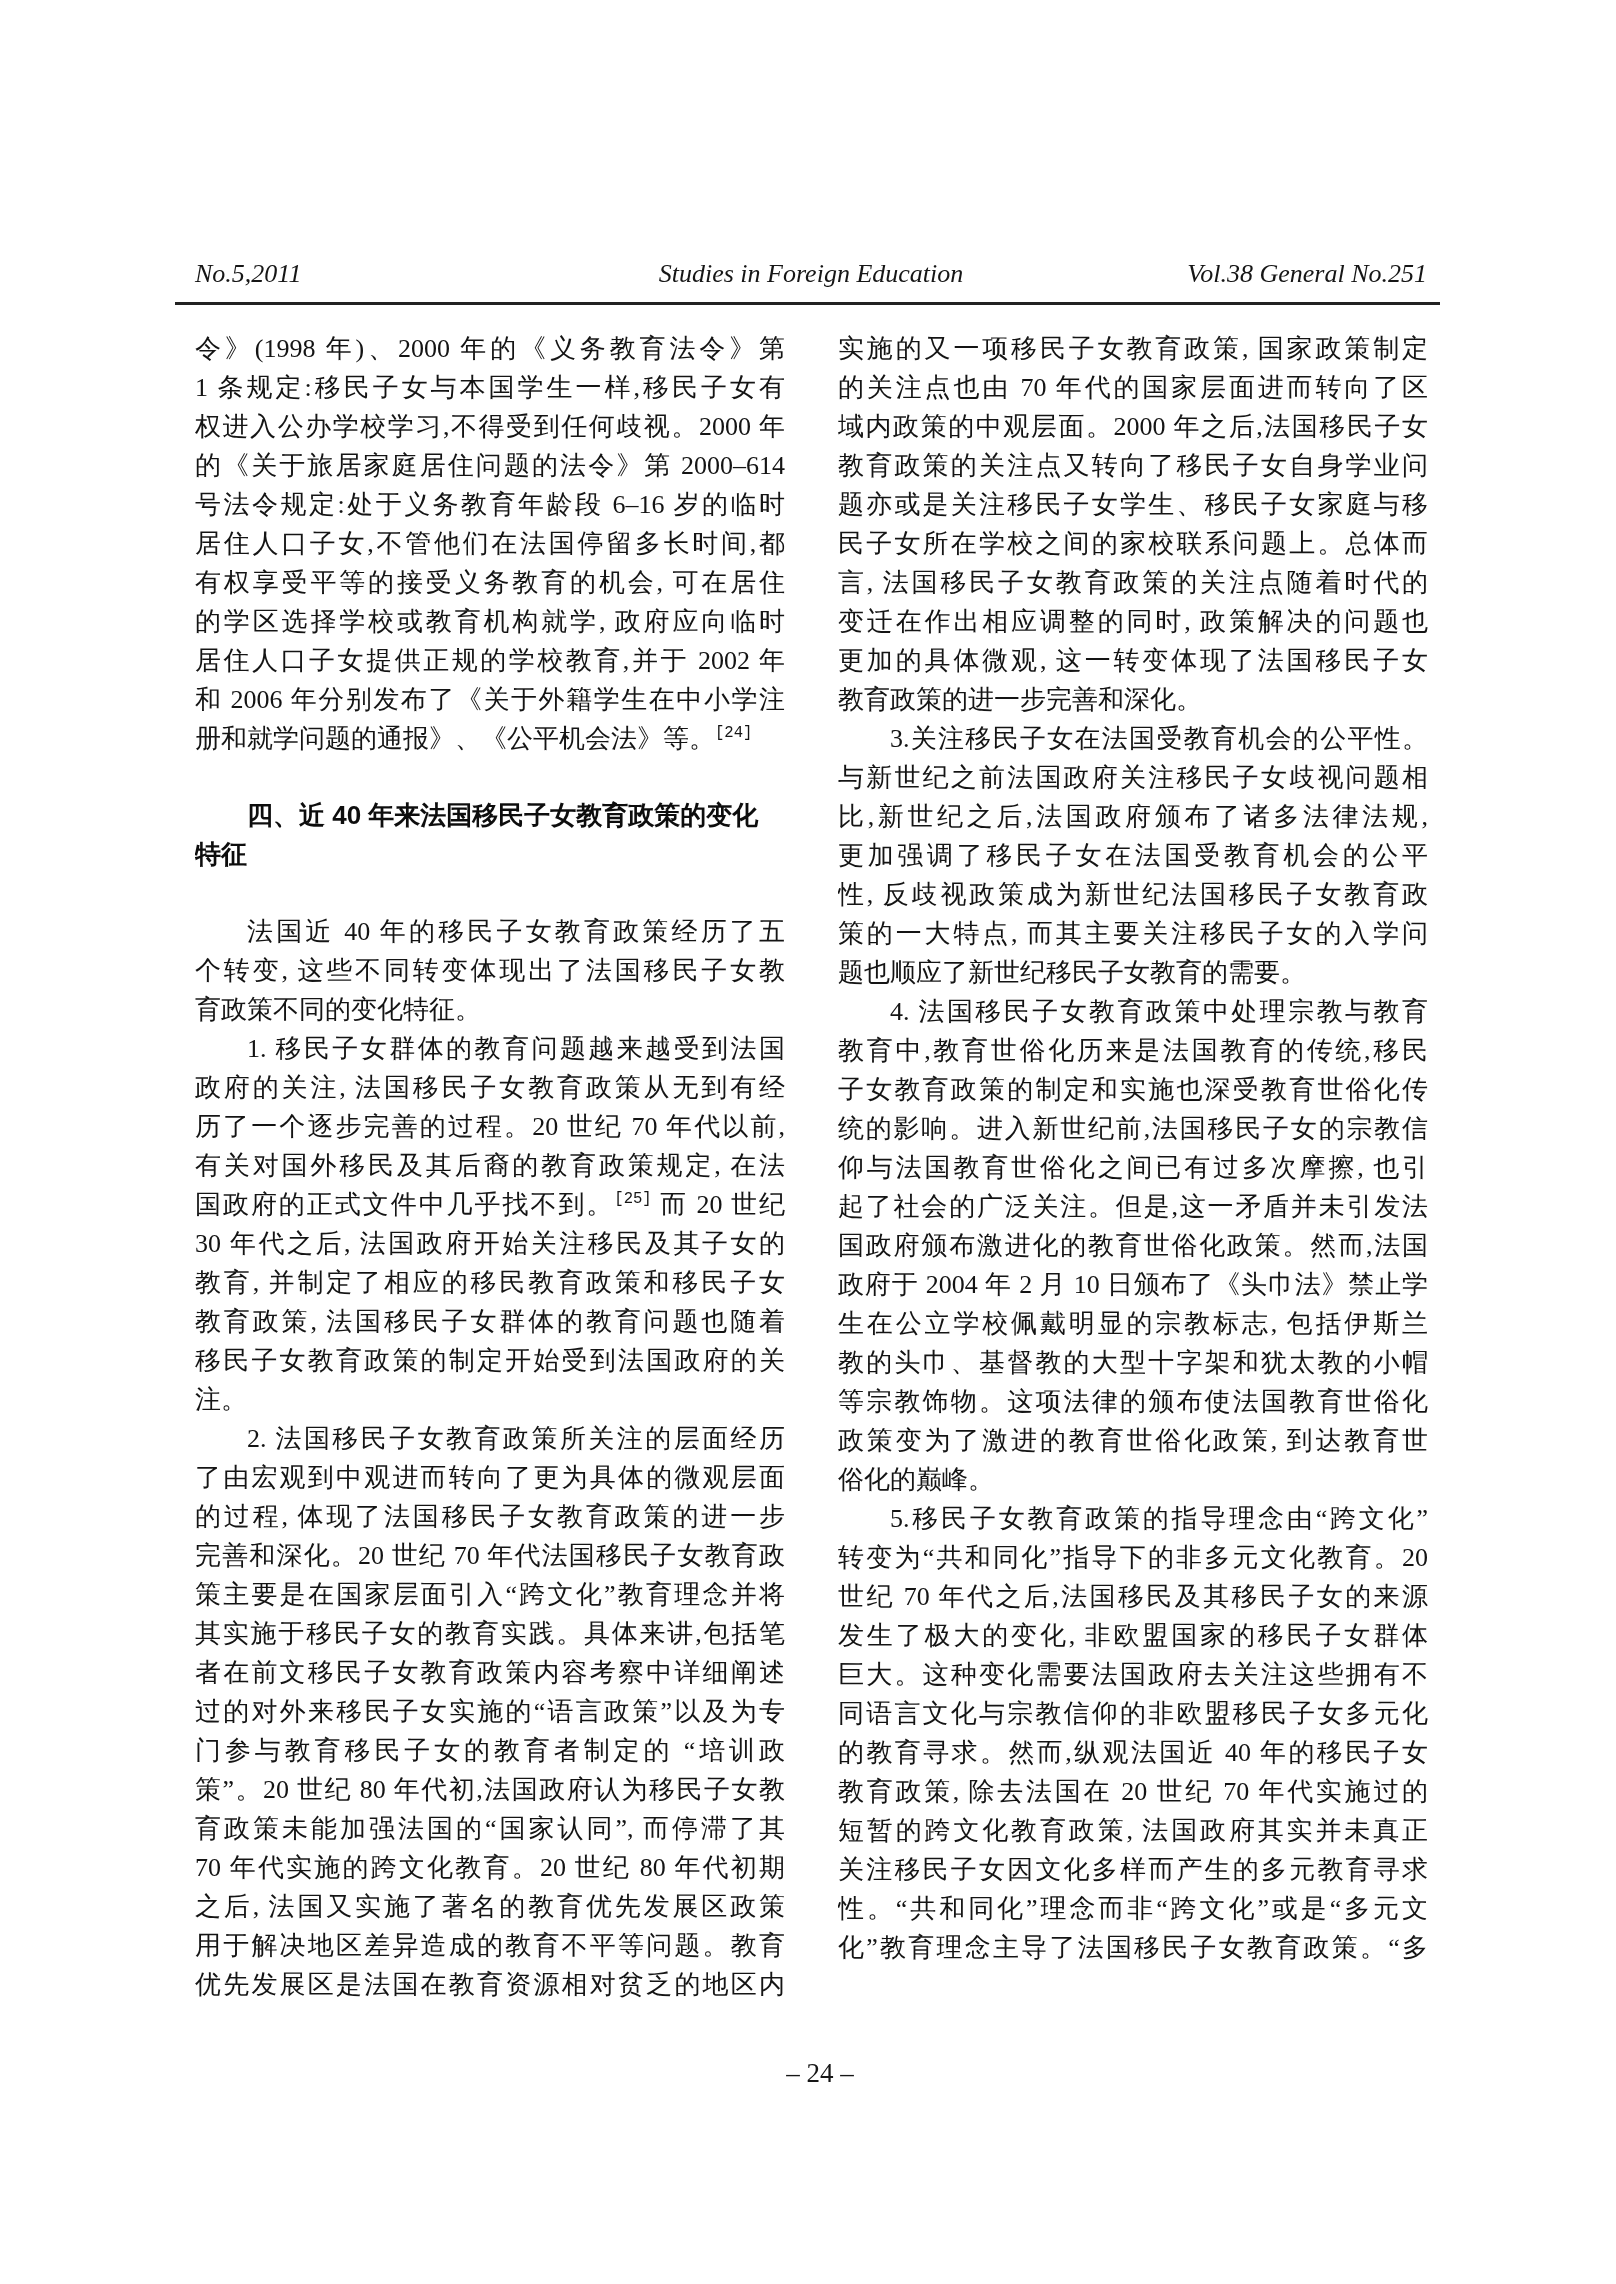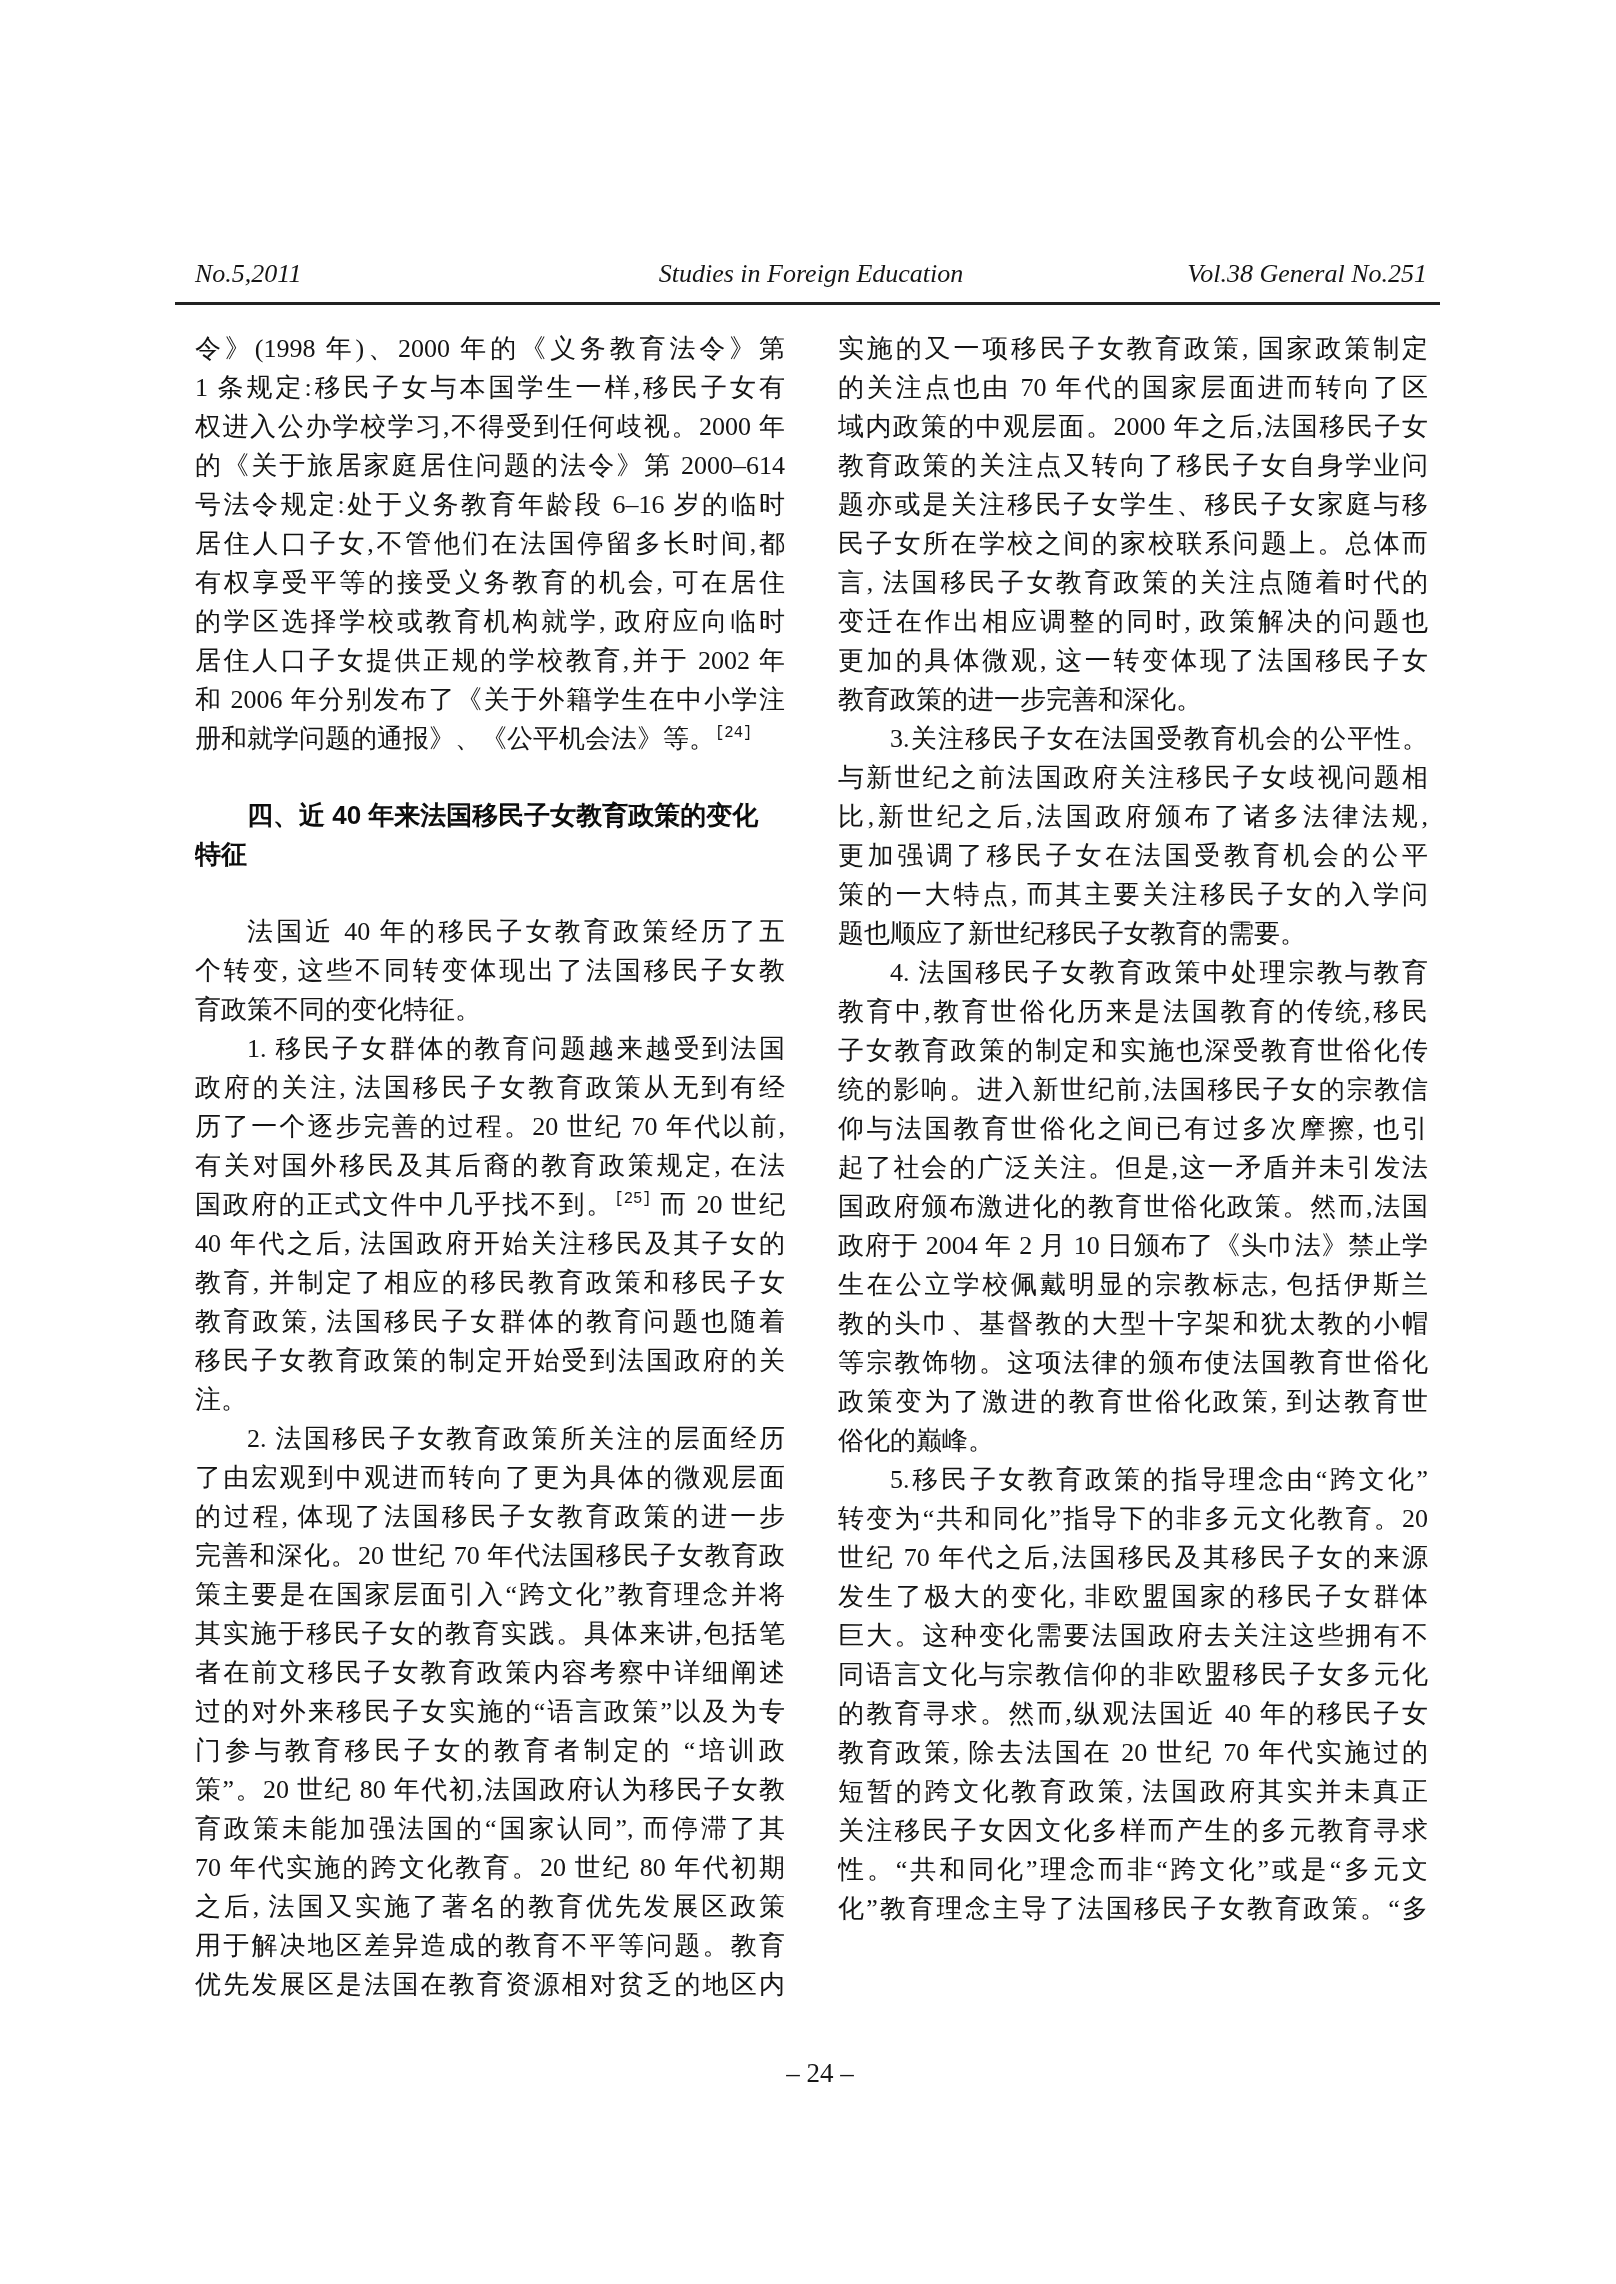--- a/index.html
+++ b/index.html
@@ -77,21 +77,21 @@
       <div class="line h"><span>特征</span></div>
       <div class="gap"></div>
       <div class="line j ind"><span>法国近 40 年的移民子女教育政策经历了五</span></div>
       <div class="line j"><span>个转变, 这些不同转变体现出了法国移民子女教</span></div>
       <div class="line e"><span>育政策不同的变化特征。</span></div>
       <div class="line j ind"><span>1. 移民子女群体的教育问题越来越受到法国</span></div>
       <div class="line j"><span>政府的关注, 法国移民子女教育政策从无到有经</span></div>
       <div class="line j"><span>历了一个逐步完善的过程。20 世纪 70 年代以前,</span></div>
       <div class="line j"><span>有关对国外移民及其后裔的教育政策规定, 在法</span></div>
       <div class="line j"><span>国政府的正式文件中几乎找不到。</span><span class="sup">[25]</span><span> 而 20 世纪</span></div>
-      <div class="line j"><span>40 年代之后, 法国政府开始关注移民及其子女的</span></div>
+      <div class="line j"><span>30 年代之后, 法国政府开始关注移民及其子女的</span></div>
       <div class="line j"><span>教育, 并制定了相应的移民教育政策和移民子女</span></div>
       <div class="line j"><span>教育政策, 法国移民子女群体的教育问题也随着</span></div>
       <div class="line j"><span>移民子女教育政策的制定开始受到法国政府的关</span></div>
       <div class="line e"><span>注。</span></div>
       <div class="line j ind"><span>2. 法国移民子女教育政策所关注的层面经历</span></div>
       <div class="line j"><span>了由宏观到中观进而转向了更为具体的微观层面</span></div>
       <div class="line j"><span>的过程, 体现了法国移民子女教育政策的进一步</span></div>
       <div class="line j"><span>完善和深化。20 世纪 70 年代法国移民子女教育政</span></div>
       <div class="line j"><span>策主要是在国家层面引入“跨文化”教育理念并将</span></div>
       <div class="line j"><span>其实施于移民子女的教育实践。具体来讲,包括笔</span></div>
@@ -113,20 +113,21 @@
       <div class="line j"><span>题亦或是关注移民子女学生、移民子女家庭与移</span></div>
       <div class="line j"><span>民子女所在学校之间的家校联系问题上。总体而</span></div>
       <div class="line j"><span>言, 法国移民子女教育政策的关注点随着时代的</span></div>
       <div class="line j"><span>变迁在作出相应调整的同时, 政策解决的问题也</span></div>
       <div class="line j"><span>更加的具体微观, 这一转变体现了法国移民子女</span></div>
       <div class="line e"><span>教育政策的进一步完善和深化。</span></div>
       <div class="line j ind"><span>3.关注移民子女在法国受教育机会的公平性。</span></div>
       <div class="line j"><span>与新世纪之前法国政府关注移民子女歧视问题相</span></div>
       <div class="line j"><span>比,新世纪之后,法国政府颁布了诸多法律法规,</span></div>
       <div class="line j"><span>更加强调了移民子女在法国受教育机会的公平</span></div>
+      <div class="line j"><span>性, 反歧视政策成为新世纪法国移民子女教育政</span></div>
       <div class="line j"><span>策的一大特点, 而其主要关注移民子女的入学问</span></div>
       <div class="line e"><span>题也顺应了新世纪移民子女教育的需要。</span></div>
       <div class="line j ind"><span>4. 法国移民子女教育政策中处理宗教与教育</span></div>
       <div class="line j"><span>教育中,教育世俗化历来是法国教育的传统,移民</span></div>
       <div class="line j"><span>子女教育政策的制定和实施也深受教育世俗化传</span></div>
       <div class="line j"><span>统的影响。进入新世纪前,法国移民子女的宗教信</span></div>
       <div class="line j"><span>仰与法国教育世俗化之间已有过多次摩擦, 也引</span></div>
       <div class="line j"><span>起了社会的广泛关注。但是,这一矛盾并未引发法</span></div>
       <div class="line j"><span>国政府颁布激进化的教育世俗化政策。然而,法国</span></div>
       <div class="line j"><span>政府于 2004 年 2 月 10 日颁布了《头巾法》禁止学</span></div>

